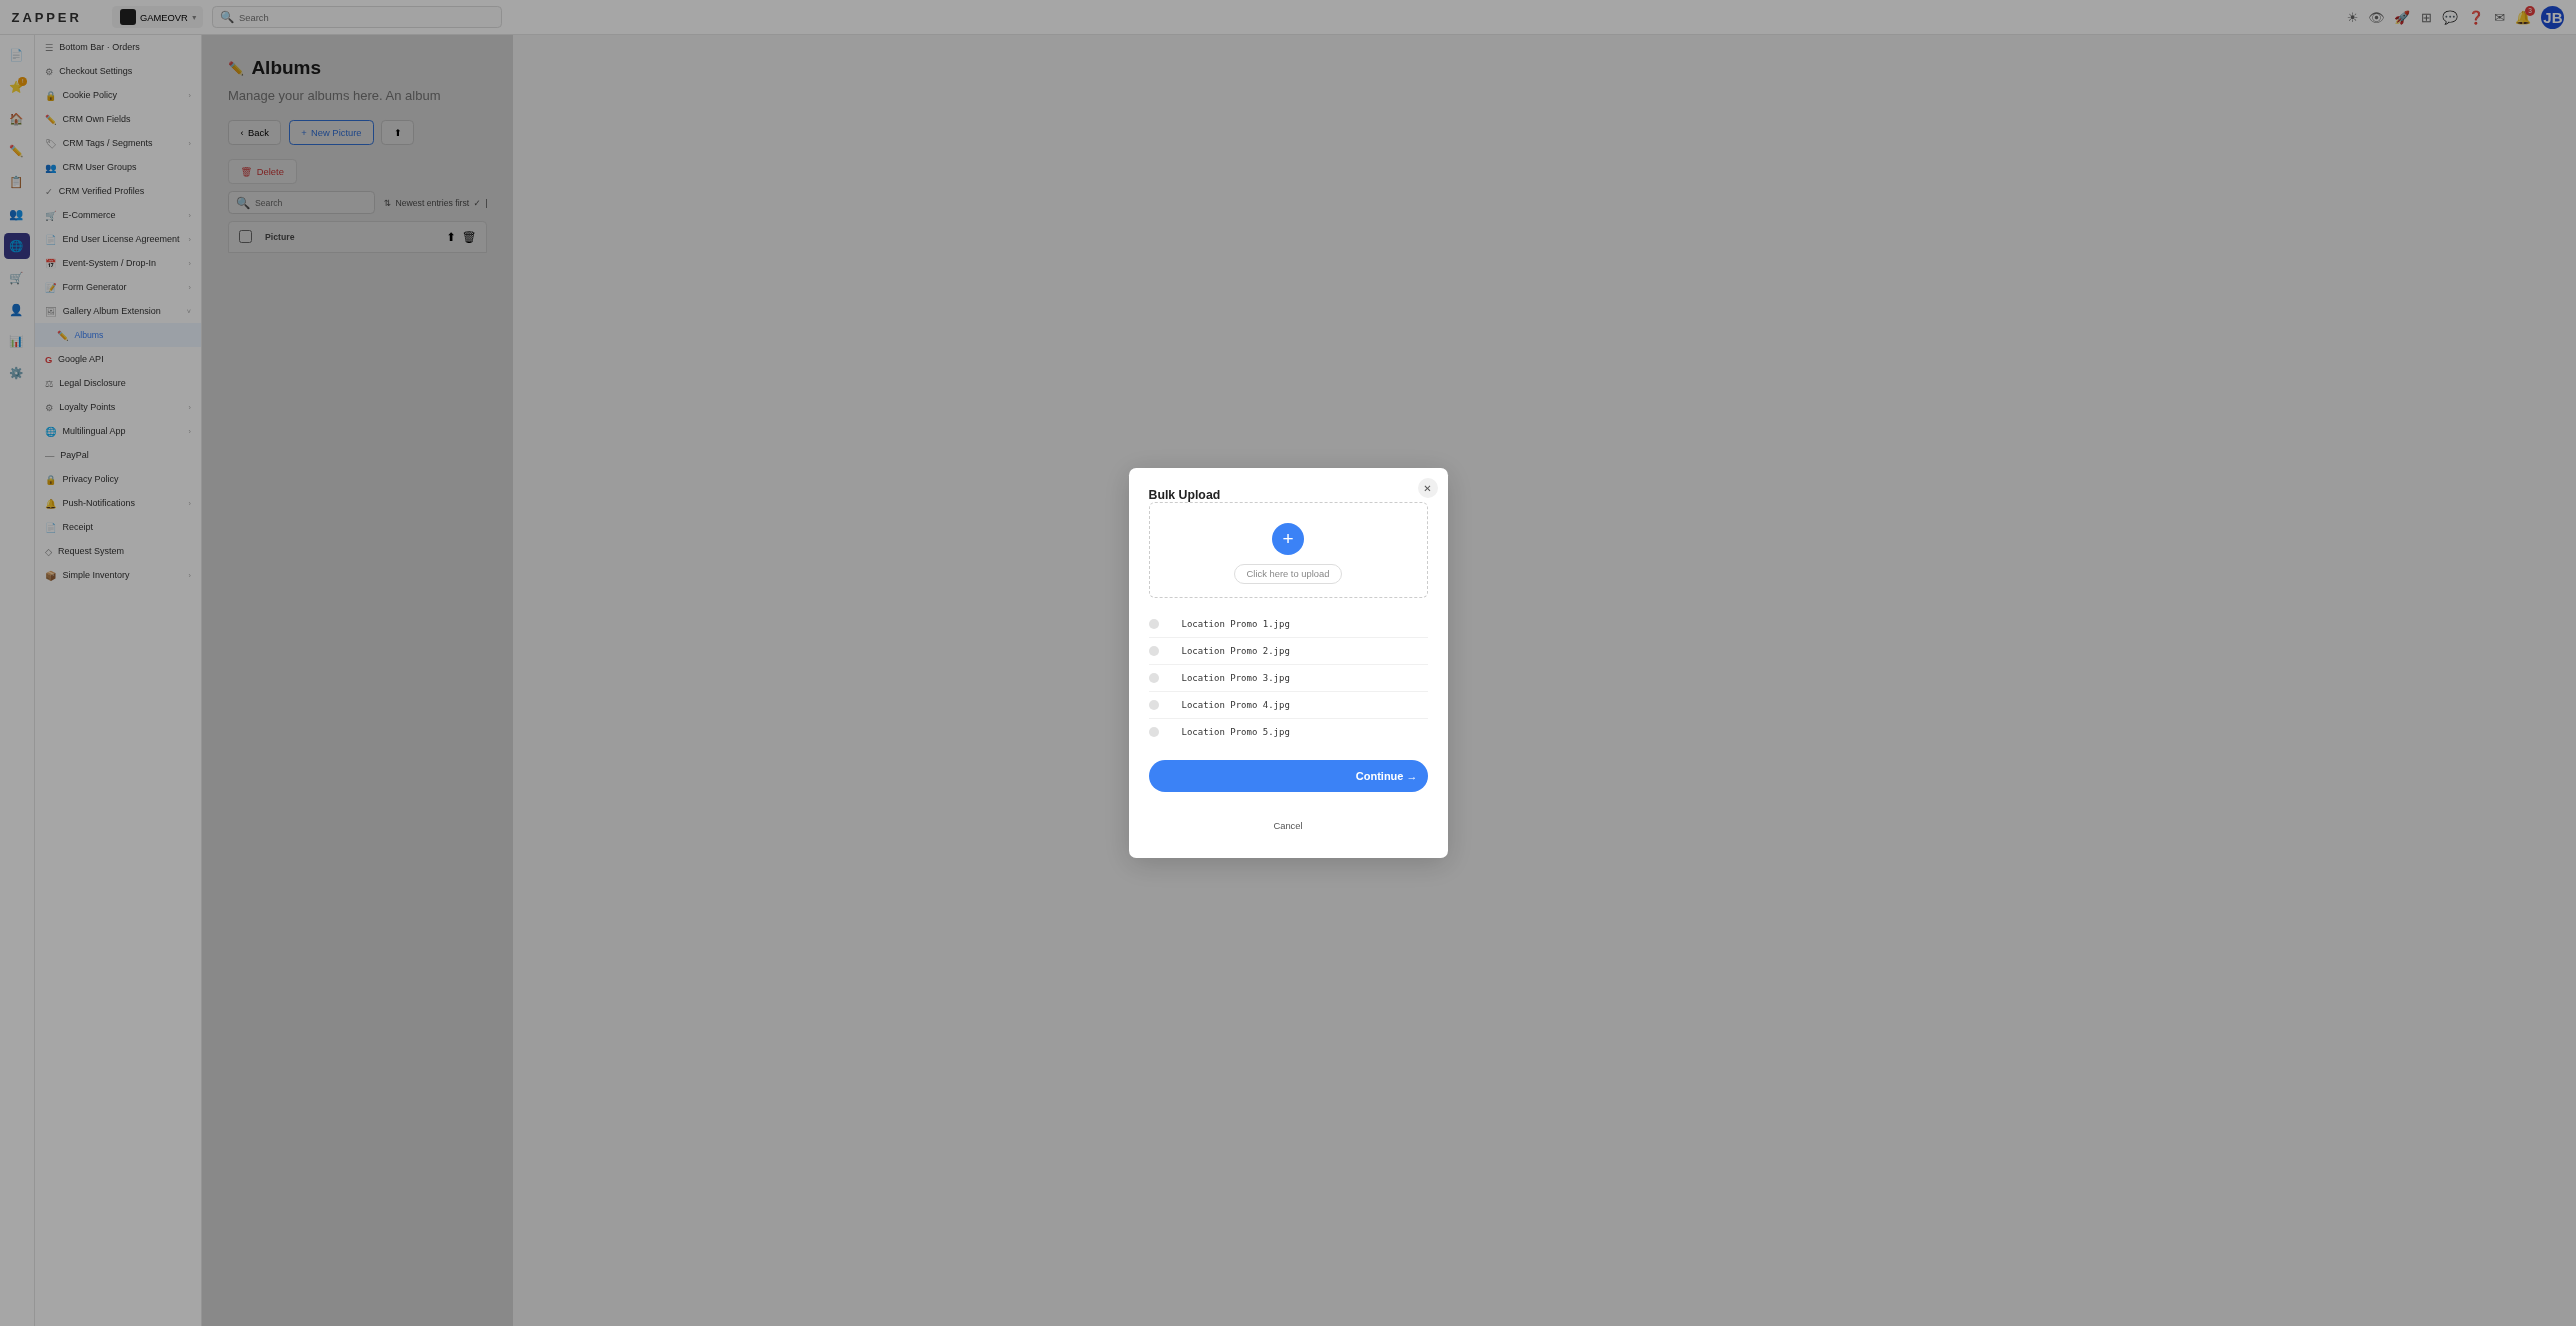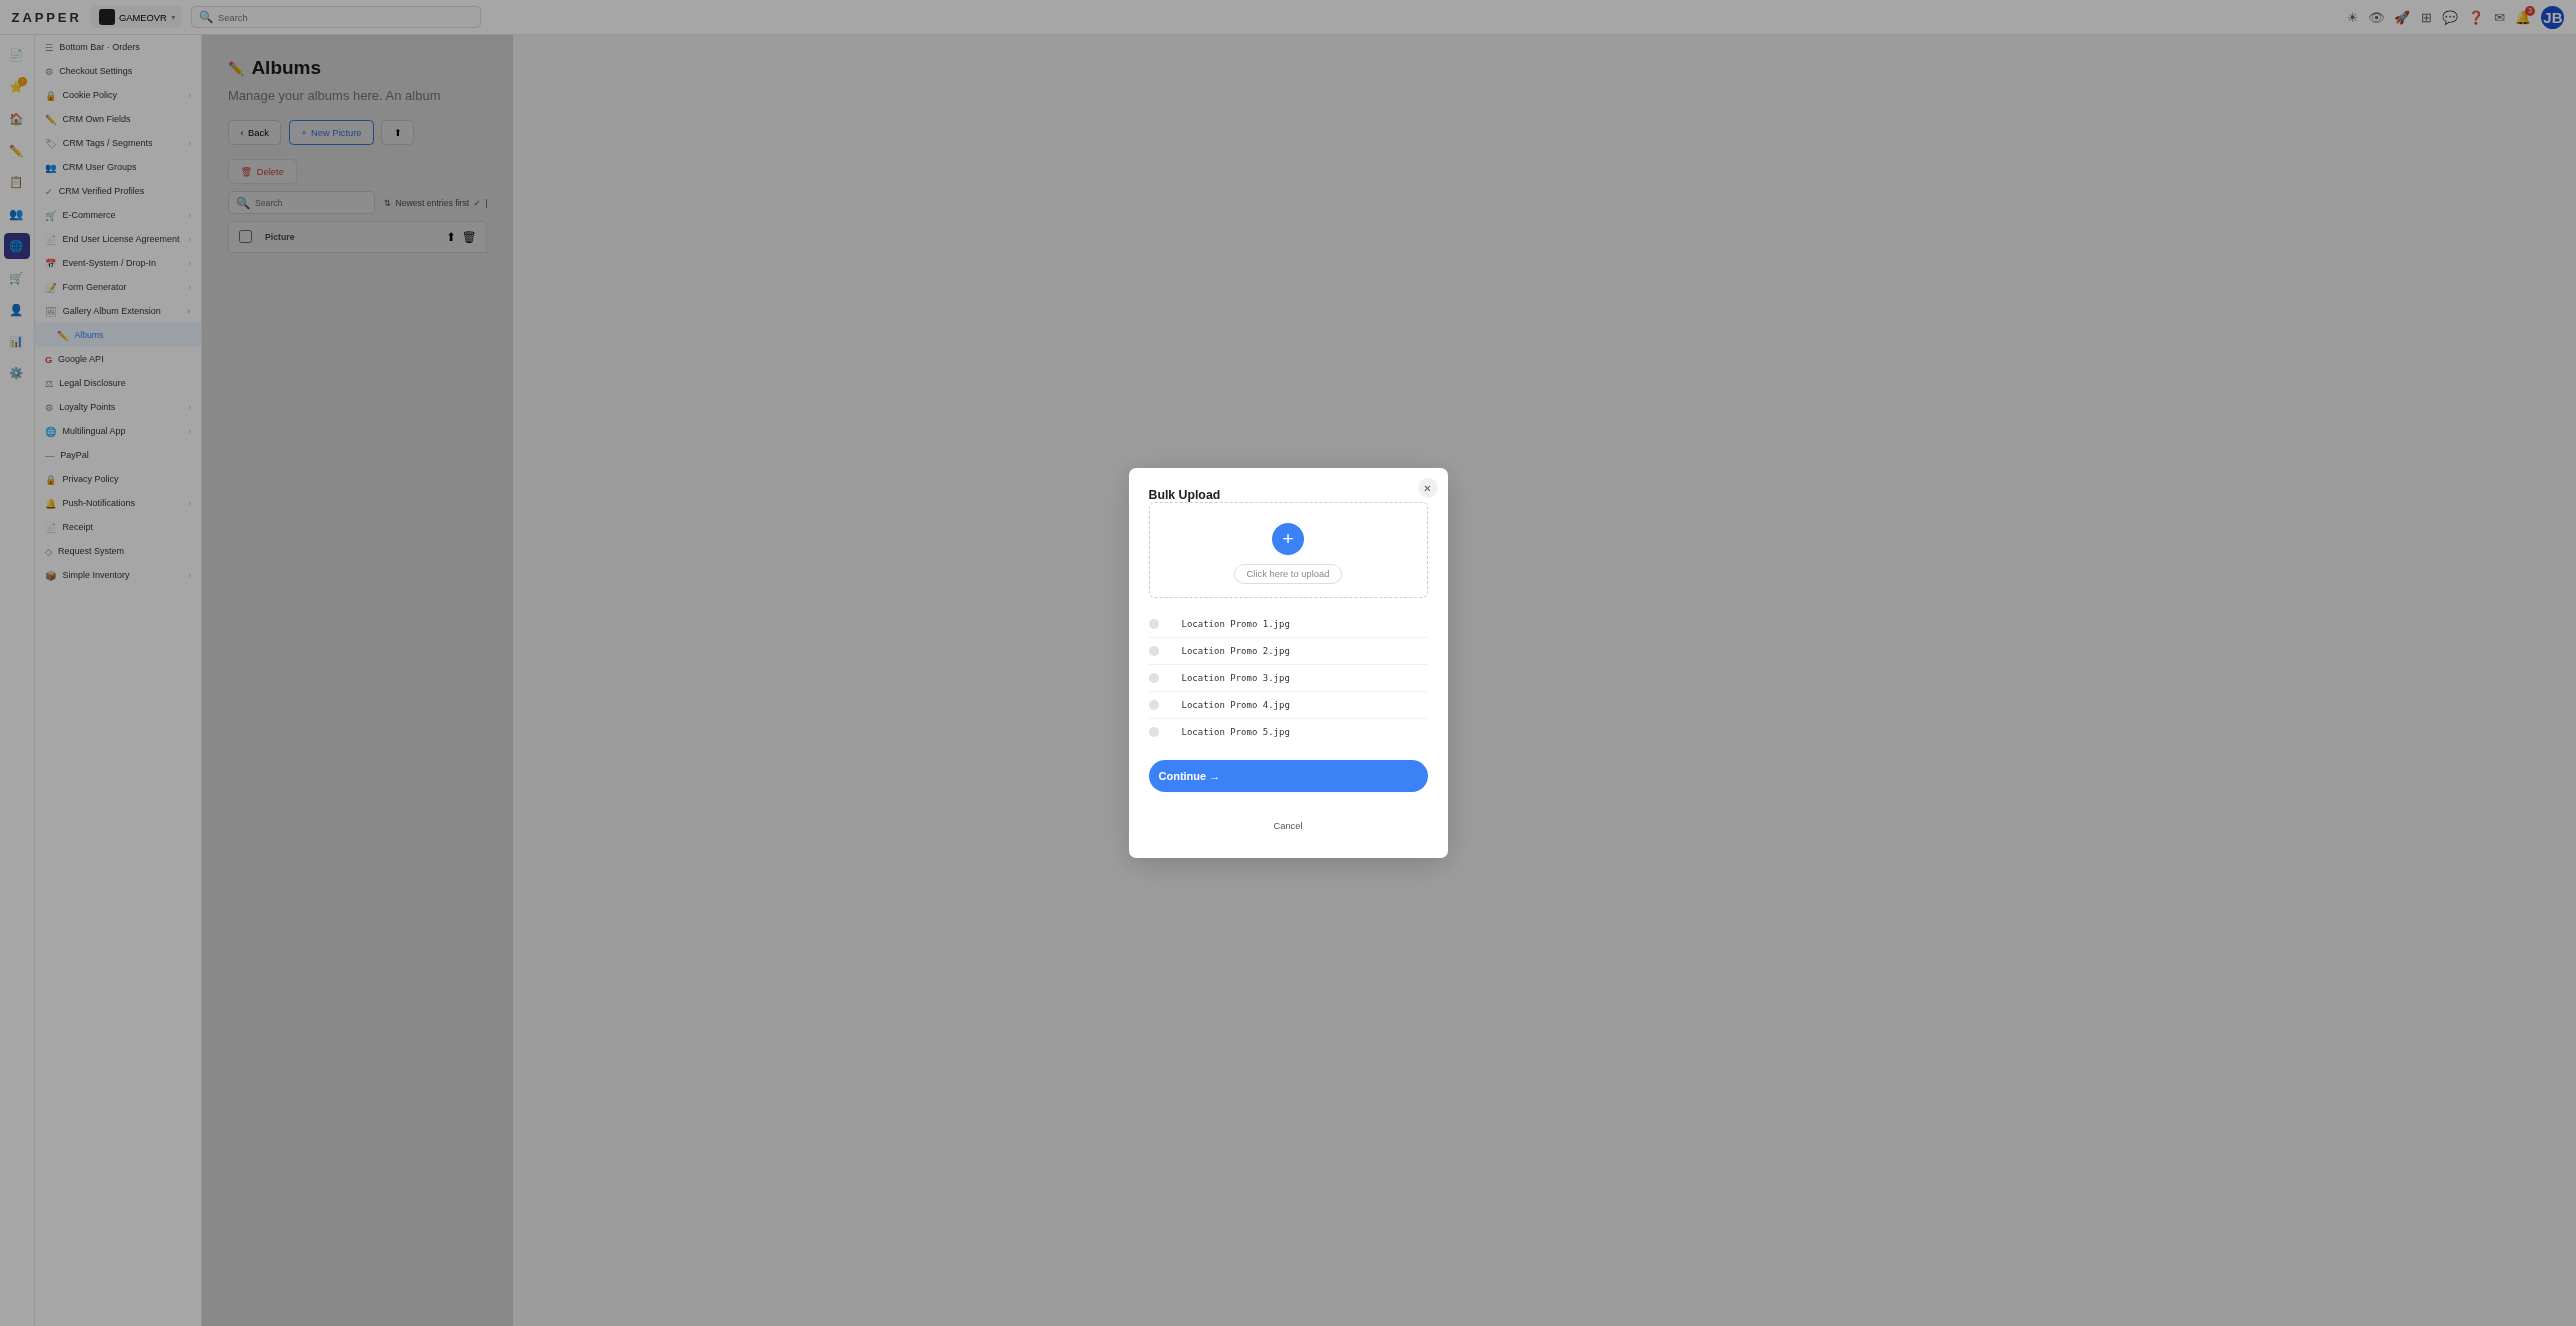--- a/index.html
+++ b/index.html
@@ -4,21 +4,21 @@
   <style>
     * { box-sizing: border-box; margin: 0; padding: 0; }
     body { font-family: -apple-system, BlinkMacSystemFont, 'Segoe UI', sans-serif; background: #f0f0f0; display: flex; height: 100vh; overflow: hidden; }
 
     
     .topbar {
       position: fixed; top: 0; left: 0; right: 0; height: 35px;
       background: #fff; border-bottom: 0.7px solid #e5e5e5;
       display: flex; align-items: center; padding: 0 11.6px; gap: 8.7px; z-index: 100;
     }
-    .topbar-logo { font-size: 13px; font-weight: 700; letter-spacing: 2.9px; color: #333; margin-right: 1px; }
+    .topbar-logo { font-size: 13px; font-weight: 700; letter-spacing: 2.9px; color: #333; margin-right: 22px; }
     .topbar-app { display: flex; align-items: center; gap: 4.3px; background: #f5f5f5; border-radius: 4.3px; padding: 2.9px 7.2px; cursor: pointer; }
     .topbar-app-icon { width: 16px; height: 16px; background: #222; border-radius: 2.9px; }
     .topbar-app-name { font-size: 9.4px; font-weight: 500; }
     .topbar-chevron { font-size: 8px; color: #888; }
     .topbar-search { flex: 1; max-width: 290px; display: flex; align-items: center; border: 0.7px solid #ddd; border-radius: 4.3px; padding: 2.9px 7.2px; gap: 4.3px; background: #fafafa; }
     .topbar-search input { border: none; background: transparent; outline: none; font-size: 9.4px; width: 100%; }
     .topbar-icons { display: flex; align-items: center; gap: 10px; margin-left: auto; }
     .topbar-icon { font-size: 13px; color: #666; cursor: pointer; position: relative; }
     .badge { position: absolute; top: -3.6px; right: -3.6px; background: #e53e3e; color: #fff; font-size: 6.5px; border-radius: 50%; width: 10px; height: 10px; display: flex; align-items: center; justify-content: center; }
     .avatar { width: 23px; height: 23px; border-radius: 50%; background: #1d4ed8; color: #fff; display: flex; align-items: center; justify-content: center; font-size: 15px; font-weight: 600; cursor: pointer; }
@@ -82,21 +82,21 @@
 
     .upload-area { border: 1.1px dashed #ccc; border-radius: 5.8px; padding: 20px 14.5px 13px; display: flex; flex-direction: column; align-items: center; gap: 8.7px; margin-bottom: 13px; cursor: pointer; }
     .upload-plus { width: 32px; height: 32px; border-radius: 50%; background: #3b82f6; color: #fff; font-size: 19px; display: flex; align-items: center; justify-content: center; }
     .upload-label { font-size: 9.4px; color: #888; border: 0.7px solid #ddd; border-radius: 14.5px; padding: 3.6px 11.6px; background: #fff; }
 
     .file-list { display: flex; flex-direction: column; gap: 0; margin-bottom: 14.5px; }
     .file-item { display: flex; align-items: center; gap: 23px; padding: 8px 0; border-bottom: 0.7px solid #f0f0f0; font-size: 9px; font-family: monospace; color: #333; }
     .file-item:last-child { border-bottom: none; }
     .file-dot { width: 10px; height: 10px; border-radius: 50%; background: #e0e0e0; flex-shrink: 0; }
 
-    .btn-continue { width: 100%; padding: 10px; border-radius: 22px; background: #3b82f6; color: #fff; font-size: 11px; font-weight: 600; border: none; cursor: pointer; display: flex; align-items: center; justify-content: flex-start; gap: 5.8px; margin-bottom: 21px; }
+    .btn-continue { width: 100%; padding: 10px; border-radius: 22px; background: #3b82f6; color: #fff; font-size: 11px; font-weight: 600; border: none; cursor: pointer; display: flex; align-items: center; justify-content: flex-end; gap: 5.8px; margin-bottom: 21px; }
     .btn-cancel { width: 100%; padding: 7.2px; border: none; background: transparent; font-size: 9.4px; color: #555; cursor: pointer; }
   </style>
 </head>
 <body>
 
 <div class="topbar">
   <span class="topbar-logo">ZAPPER</span>
   <div class="topbar-app">
     <div class="topbar-app-icon"></div>
     <span class="topbar-app-name">GAMEOVR</span>

